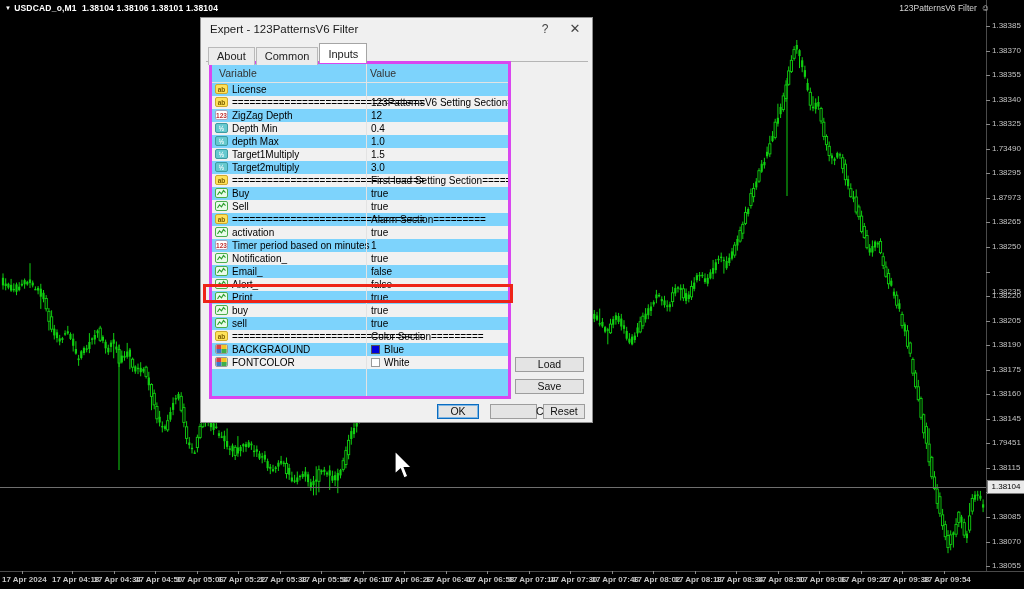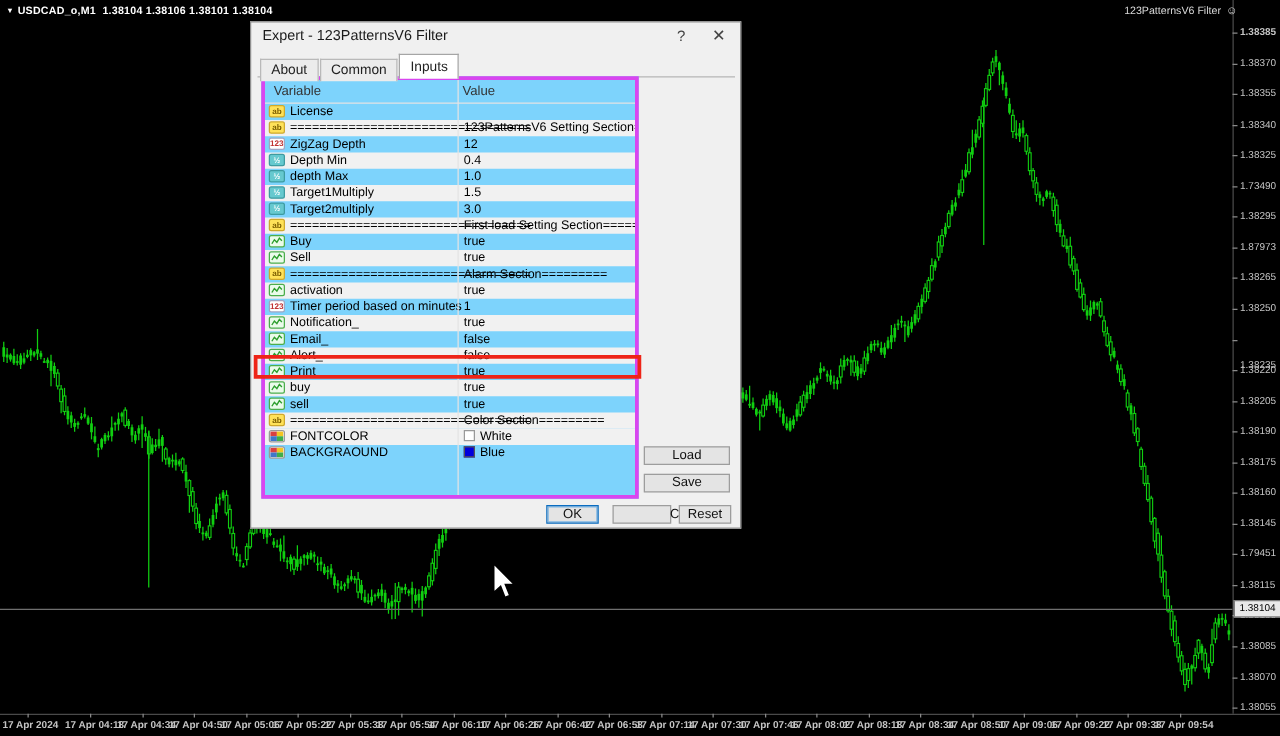--- a/index.html
+++ b/index.html
@@ -813,21 +813,21 @@
   <div id="symbolbar">
     <span class="arr">▼</span><span>USDCAD_o,M1</span>&nbsp;&nbsp;<span>1.38104 1.38106 1.38101 1.38104</span>
   </div>
 
   <div id="indlabel">
     <span>123PatternsV6 Filter</span><span class="smile">☺</span>
   </div>
 
   <div id="yaxis">
       <div class="ytick" style="top: 26px;"></div>
-      <div class="ylab" style="top: 21px; font-weight: bold;">1.38385</div>
+      <div class="ylab" style="top: 21px;">1.38385</div>
       <div class="ytick" style="top: 50.55px;"></div>
       <div class="ylab" style="top: 45.55px;">1.38370</div>
       <div class="ytick" style="top: 75.1px;"></div>
       <div class="ylab" style="top: 70.1px;">1.38355</div>
       <div class="ytick" style="top: 99.65px;"></div>
       <div class="ylab" style="top: 94.65px;">1.38340</div>
       <div class="ytick" style="top: 124.2px;"></div>
       <div class="ylab" style="top: 119.2px;">1.38325</div>
       <div class="ytick" style="top: 148.75px;"></div>
       <div class="ylab" style="top: 143.75px;">1.73490</div>
@@ -1063,43 +1063,43 @@
             </svg>
           </span>
           <span class="pvar">sell</span>
           <span class="pval">true</span>
         </div>
         <div class="prow alt">
           <span class="picon string">ab</span>
           <span class="pvar">=================================</span>
           <span class="pval">Color Section=========</span>
         </div>
+        <div class="prow">
+          <span class="picon color">
+            <svg viewBox="0 0 13 10">
+              <rect width="6.5" height="5" fill="#d94040"></rect>
+              <rect x="6.5" width="6.5" height="5" fill="#f3c522"></rect>
+              <rect y="5" width="6.5" height="5" fill="#3f77c9"></rect>
+              <rect x="6.5" y="5" width="6.5" height="5" fill="#3fae4a"></rect>
+            </svg>
+          </span>
+          <span class="pvar">BACKGRAOUND</span>
+          <span class="pval"><span class="swatch" style="background: rgb(0, 0, 220);"></span>Blue</span>
+        </div>
         <div class="prow alt">
           <span class="picon color">
             <svg viewBox="0 0 13 10">
               <rect width="6.5" height="5" fill="#d94040"></rect>
               <rect x="6.5" width="6.5" height="5" fill="#f3c522"></rect>
               <rect y="5" width="6.5" height="5" fill="#3f77c9"></rect>
               <rect x="6.5" y="5" width="6.5" height="5" fill="#3fae4a"></rect>
             </svg>
           </span>
           <span class="pvar">FONTCOLOR</span>
           <span class="pval"><span class="swatch" style="background: rgb(255, 255, 255); border-color: rgb(153, 153, 153);"></span>White</span>
-        </div>
-        <div class="prow">
-          <span class="picon color">
-            <svg viewBox="0 0 13 10">
-              <rect width="6.5" height="5" fill="#d94040"></rect>
-              <rect x="6.5" width="6.5" height="5" fill="#f3c522"></rect>
-              <rect y="5" width="6.5" height="5" fill="#3f77c9"></rect>
-              <rect x="6.5" y="5" width="6.5" height="5" fill="#3fae4a"></rect>
-            </svg>
-          </span>
-          <span class="pvar">BACKGRAOUND</span>
-          <span class="pval"><span class="swatch" style="background: rgb(0, 0, 220);"></span>Blue</span>
         </div>
       </div>
     <div id="coldiv"></div>
   </div>
 
   <button class="btn" id="btn-load">Load</button>
   <button class="btn" id="btn-save">Save</button>
   <button class="btn" id="btn-ok">OK</button>
   <button class="btn" id="btn-cancel">Cancel</button>
   <button class="btn" id="btn-reset">Reset</button>

